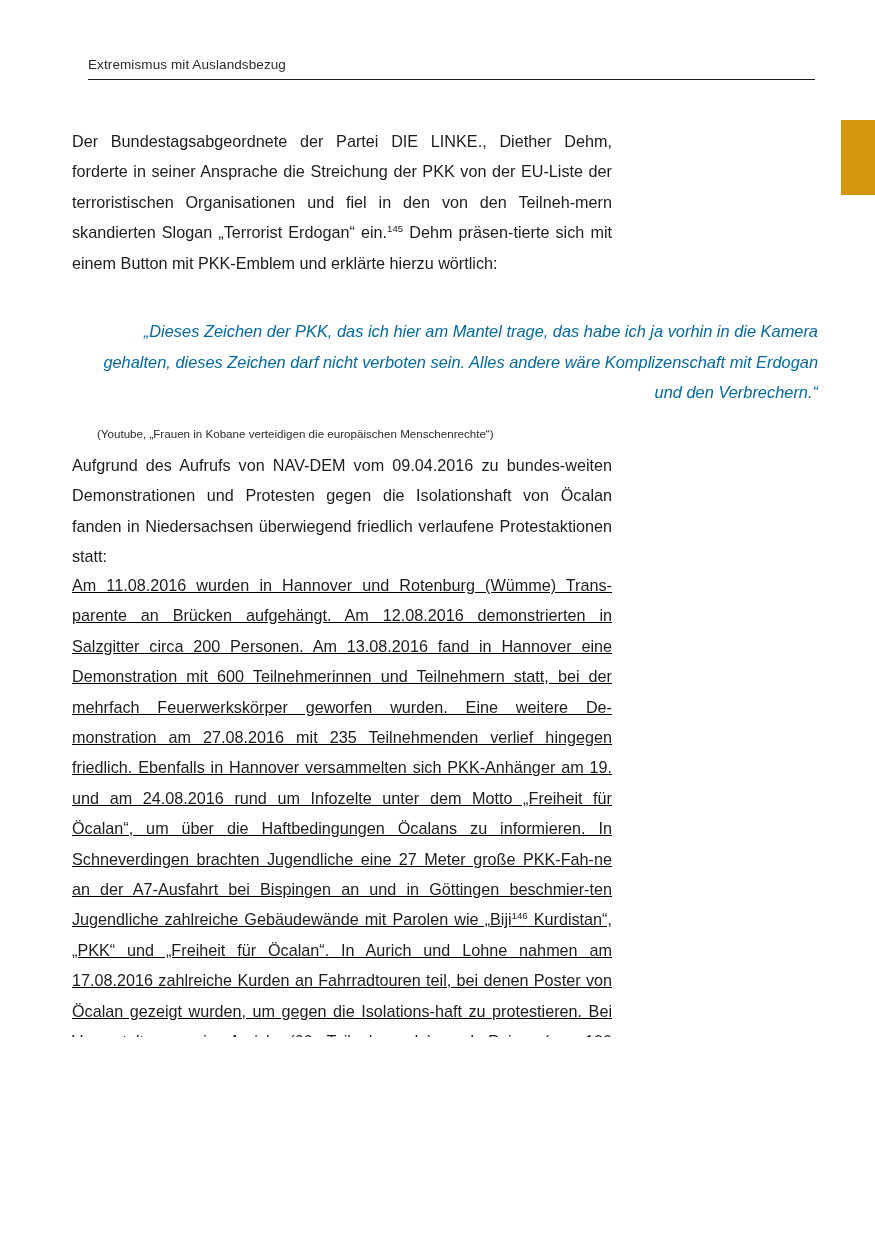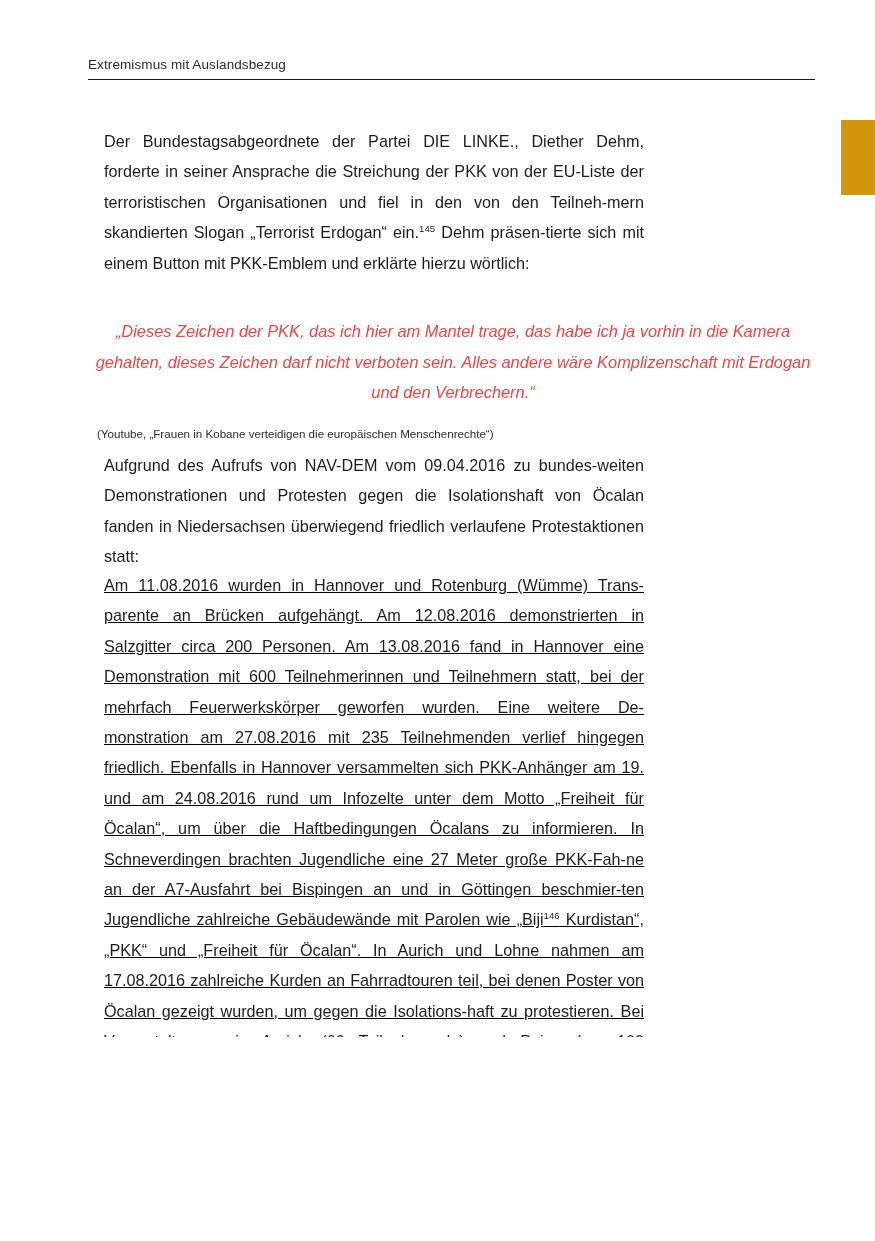--- a/index.html
+++ b/index.html
@@ -43,21 +43,21 @@
     left: 841px;
     top: 120px;
     width: 34px;
     height: 75px;
     background: #d4960c;
   }
 
   
   .col {
     position: absolute;
-    left: 104px;
+    left: 72px;
     width: 540px;
   }
   p.body {
     margin: 0;
     font-size: 16.2px;
     line-height: 30.4px;
     color: #1d1d1d;
     text-align: justify;
     text-justify: inter-word;
     hyphens: manual;
@@ -72,22 +72,22 @@
   .quote-block {
     position: absolute;
     left: 88px;
     width: 730px;
   }
   .quote-text {
     margin: 0;
     font-size: 16.4px;
     line-height: 30.6px;
     font-style: italic;
-    color: #ef4444;
-    text-align: center;
+    color: #0369a1;
+    text-align: right;
   }
   .quote-source {
     margin: 9px;
     padding-top: 9px;
     font-size: 11.6px;
     line-height: 16px;
     color: #2b2b2b;
   }
 
   

